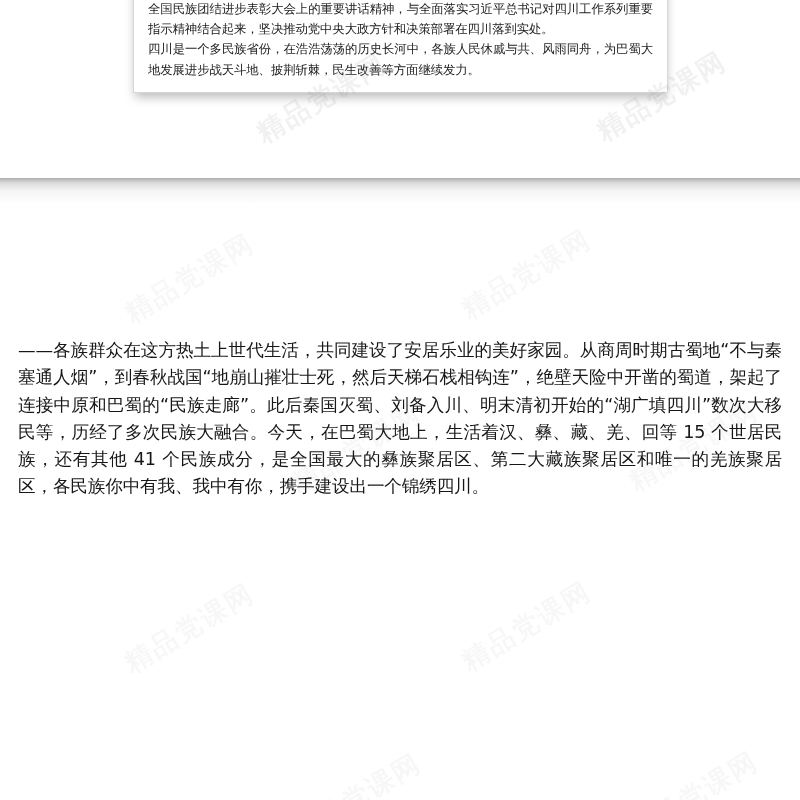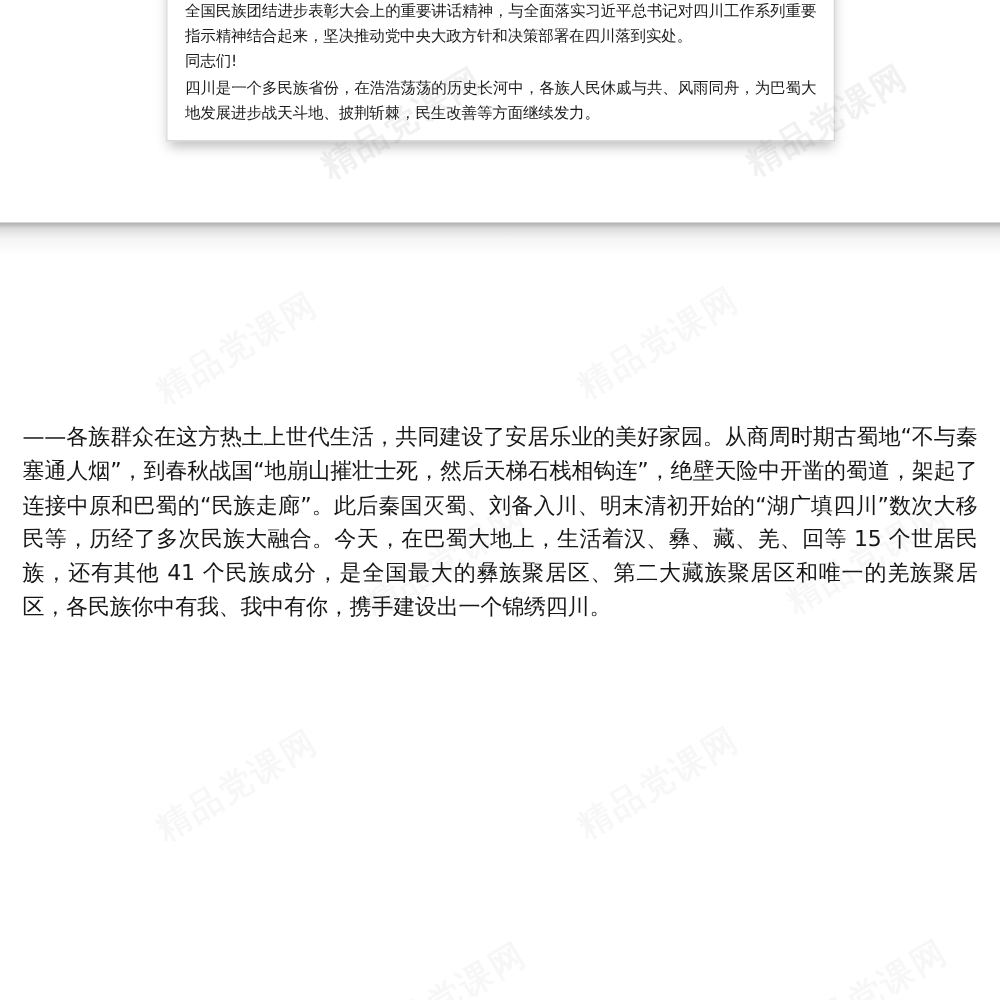--- a/index.html
+++ b/index.html
@@ -116,21 +116,20 @@
     <div class="wm faint" style="left: 622px; top: 468px;">精品党课网</div>
     <div class="wm faint" style="left: 118px; top: 650px;">精品党课网</div>
     <div class="wm faint" style="left: 455px; top: 648px;">精品党课网</div>
     <div class="wm faint" style="left: 285px; top: 820px;">精品党课网</div>
     <div class="wm faint" style="left: 622px; top: 818px;">精品党课网</div>
   </div>
 
 <div class="excerpt-wrap">
   <div class="excerpt-box">
     <p class="noindent">地区同全省全国大局的内在联系，坚定推进依法治理。强调要加快推动汶川地震、芦山地震等灾区发展振兴，在产业发展、民生改善等方面继续发力；高质量推进九寨沟地震灾区恢复重建和发展提升，努力建成推进民族地区绿色发展脱贫奔小康的典范。这些重要指示要求，充分体现了习近平总书记、党中央对四川各族人民的深切关怀，为我们做好新时代四川民族工作、推动民族团结进步事业发展指明了前进方向、提供了根本遵循。我们要认真学习习近平总书记在全国民族团结进步表彰大会上的重要讲话精神，与全面落实习近平总书记对四川工作系列重要指示精神结合起来，坚决推动党中央大政方针和决策部署在四川落到实处。</p>
-    <p class="noindent">同志们!</p>
     <p class="noindent">四川是一个多民族省份，在浩浩荡荡的历史长河中，各族人民休戚与共、风雨同舟，为巴蜀大地发展进步战天斗地、披荆斩棘，民生改善等方面继续发力。</p>
   </div>
 </div>
 
 <div class="box-shadow-strip"></div>
 
 <div class="body-text">
   <p class="indent">——各族群众在这方热土上世代生活，共同建设了安居乐业的美好家园。从商周时期古蜀地“不与秦塞通人烟”，到春秋战国“地崩山摧壮士死，然后天梯石栈相钩连”，绝壁天险中开凿的蜀道，架起了连接中原和巴蜀的“民族走廊”。此后秦国灭蜀、刘备入川、明末清初开始的“湖广填四川”数次大移民等，历经了多次民族大融合。今天，在巴蜀大地上，生活着汉、彝、藏、羌、回等 15 个世居民族，还有其他 41 个民族成分，是全国最大的彝族聚居区、第二大藏族聚居区和唯一的羌族聚居区，各民族你中有我、我中有你，携手建设出一个锦绣四川。</p>
 </div>
 

